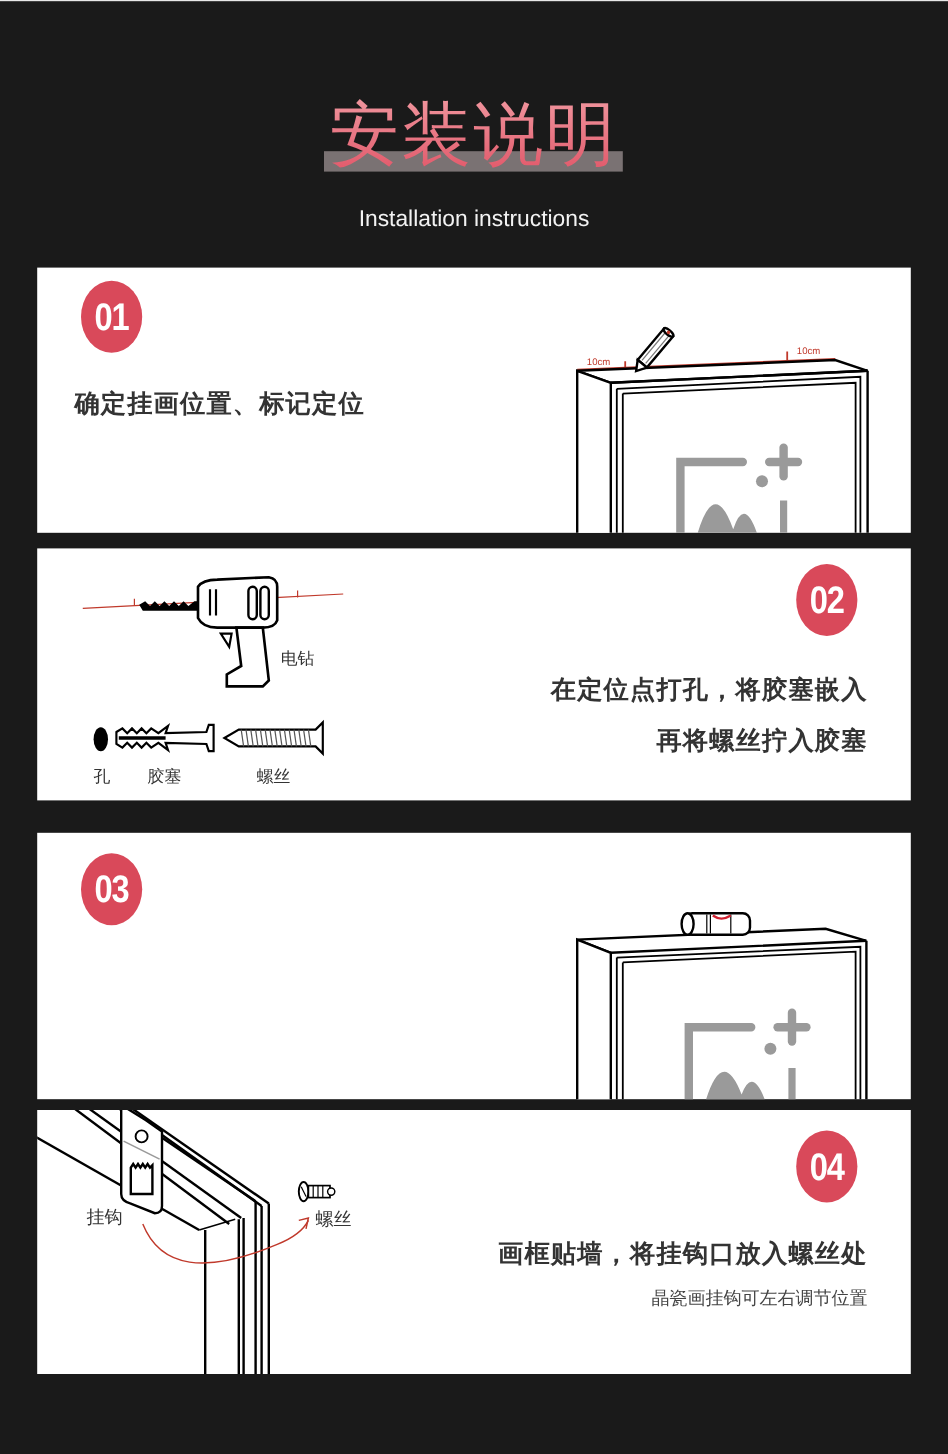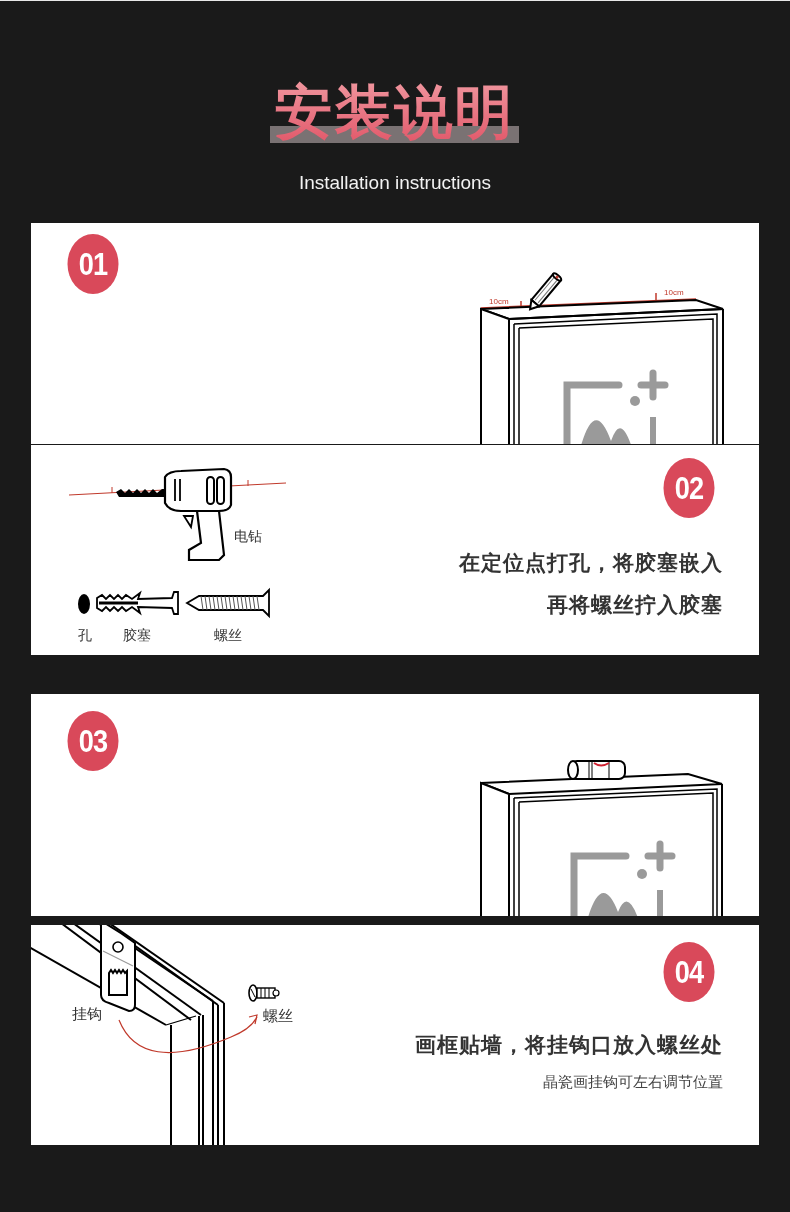--- a/index.html
+++ b/index.html
@@ -4,21 +4,21 @@
 <style>
   html, body { margin: 0; padding: 0; }
   body {
     width: 790px; height: 1212px; background: #1a1a1a; position: relative; overflow: hidden;
     font-family: "DejaVu Sans", "Liberation Sans", sans-serif;
   }
   .topline { position: absolute; left: 0; top: 0; width: 790px; height: 1px; background: #e8e8e8; }
   .title-bar { position: absolute; left: 270px; top: 126px; width: 249px; height: 17px; background: #7a7273; }
   .title {
     position: absolute; left: 270px; top: 76px; width: 249px; text-align: center;
-    font-size: 58px; font-weight: bold; letter-spacing: 2px; line-height: 72px;
+    font-size: 58px; font-weight: normal; letter-spacing: 2px; line-height: 72px;
     color: #e35a69;
     background: linear-gradient(180deg, #f19aa2 0%, #e05466 100%);
     -webkit-background-clip: text; background-clip: text; -webkit-text-fill-color: transparent;
   }
   .subtitle {
     position: absolute; left: 0; top: 172px; width: 790px; text-align: center;
     color: #f2f2f2; font-size: 19px; font-family: "Liberation Sans", sans-serif;
   }
   .card { position: absolute; left: 31px; width: 728px; background: #ffffff; overflow: hidden; }
   .badge {
@@ -37,20 +37,21 @@
 <body>
 
 <div class="topline"></div>
 
 <div class="title-bar"></div>
 <div class="title">安装说明</div>
 <div class="subtitle">Installation instructions</div>
 
 <div class="card" style="top:223px;height:221px;">
   <div class="badge" style="left:32px;top:11px;">01</div>
+  <div class="h" style="left:31px;top:99px;">确定挂画位置、标记定位</div>
 
   <svg width="728" height="221" style="left:0;top:0;">
 
     <line x1="450" y1="85" x2="665" y2="76" stroke="#c0392b" stroke-width="1.5"></line>
     <line x1="490" y1="78" x2="490" y2="84" stroke="#c0392b" stroke-width="1.5"></line>
     <line x1="625" y1="70" x2="625" y2="77" stroke="#c0392b" stroke-width="1.5"></line>
 
     <polygon points="450,86 665,77 692,86 478,96" fill="#fff" stroke="#000" stroke-width="2"></polygon>
 
     <polygon points="450,86 478,96 478,230 450,230" fill="#fff" stroke="#000" stroke-width="2"></polygon>
@@ -80,21 +81,21 @@
   <svg width="110" height="90" style="left:528px;top:148px;">
     <path d="M8 78 V14 H60" fill="none" stroke="#9a9a9a" stroke-width="7" stroke-linecap="round"></path>
     <line x1="94" y1="2" x2="94" y2="26" stroke="#9a9a9a" stroke-width="7" stroke-linecap="round"></line>
     <line x1="82" y1="14" x2="106" y2="14" stroke="#9a9a9a" stroke-width="7" stroke-linecap="round"></line>
     <circle cx="76" cy="30" r="5" fill="#9a9a9a"></circle>
     <path d="M18 90 Q 34 20 52 70 Q 62 40 74 80 V90 Z" fill="#9a9a9a"></path>
     <line x1="94" y1="46" x2="94" y2="90" stroke="#9a9a9a" stroke-width="6"></line>
   </svg>
 </div>
 
-<div class="card" style="top:445px;height:210px;">
+<div class="card" style="top:457px;height:210px;">
   <div class="badge" style="left:628px;top:13px;">02</div>
   <div class="h" style="right:36px;top:104px;">在定位点打孔，将胶塞嵌入</div>
   <div class="h" style="right:36px;top:146px;">再将螺丝拧入胶塞</div>
 
   <svg width="230" height="110" style="left:38px;top:20px;">
     <line x1="0" y1="30" x2="95" y2="25" stroke="#c0392b" stroke-width="1"></line>
     <line x1="160" y1="21" x2="217" y2="18" stroke="#c0392b" stroke-width="1"></line>
     <line x1="43" y1="22" x2="43" y2="28" stroke="#c0392b" stroke-width="1"></line>
     <line x1="179" y1="15" x2="179" y2="21" stroke="#c0392b" stroke-width="1"></line>
 

